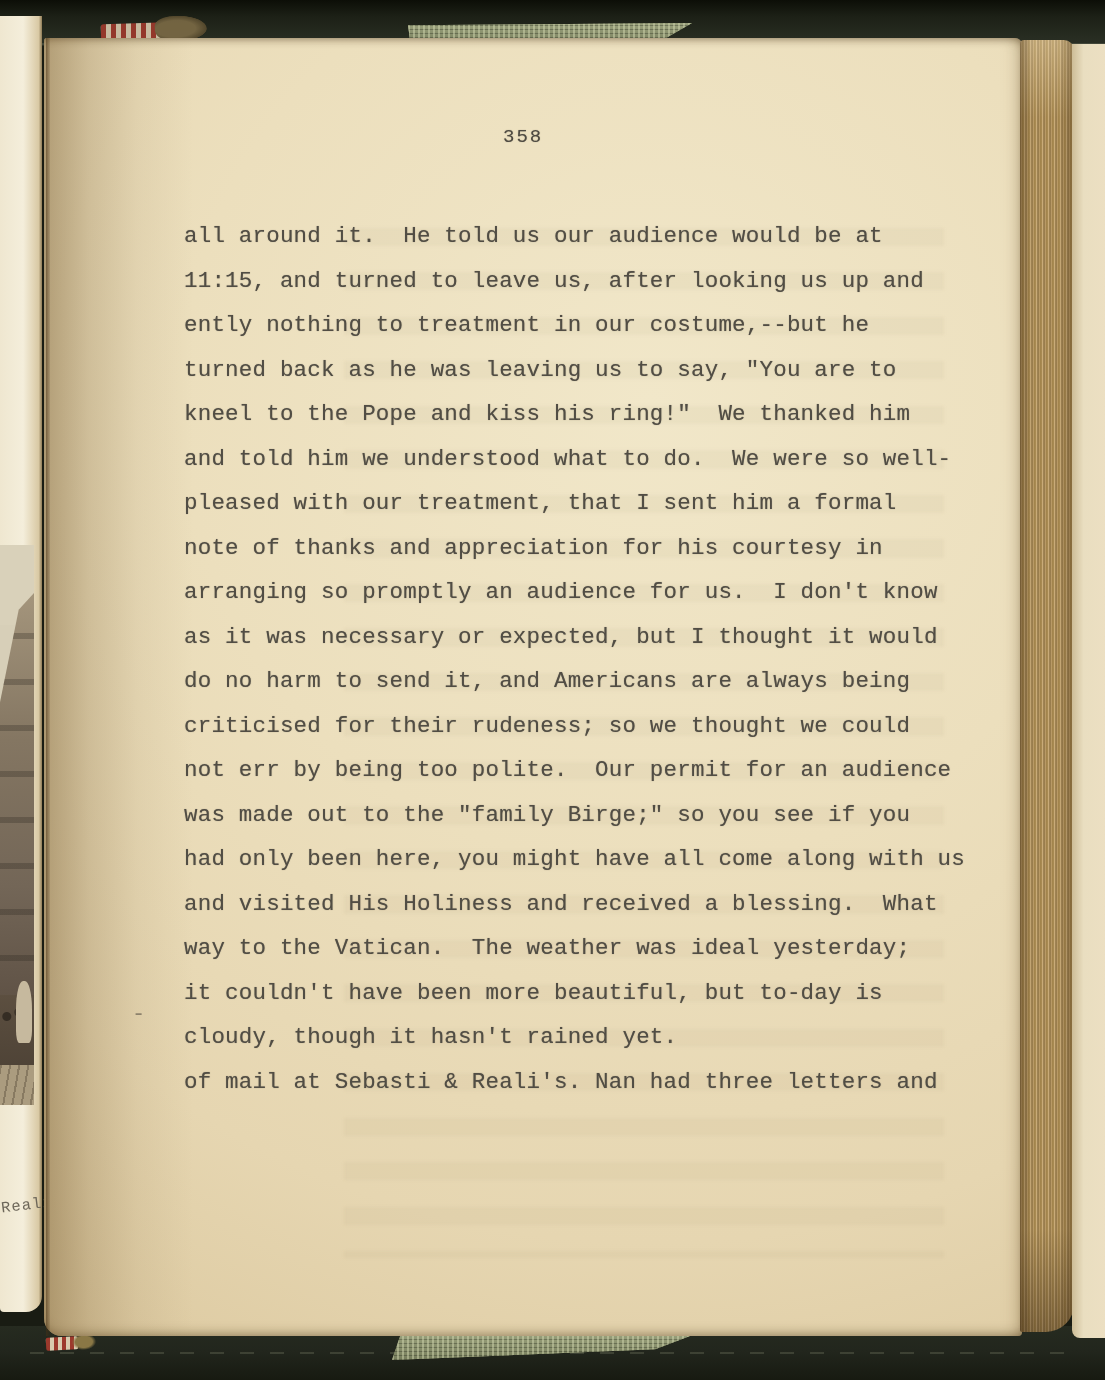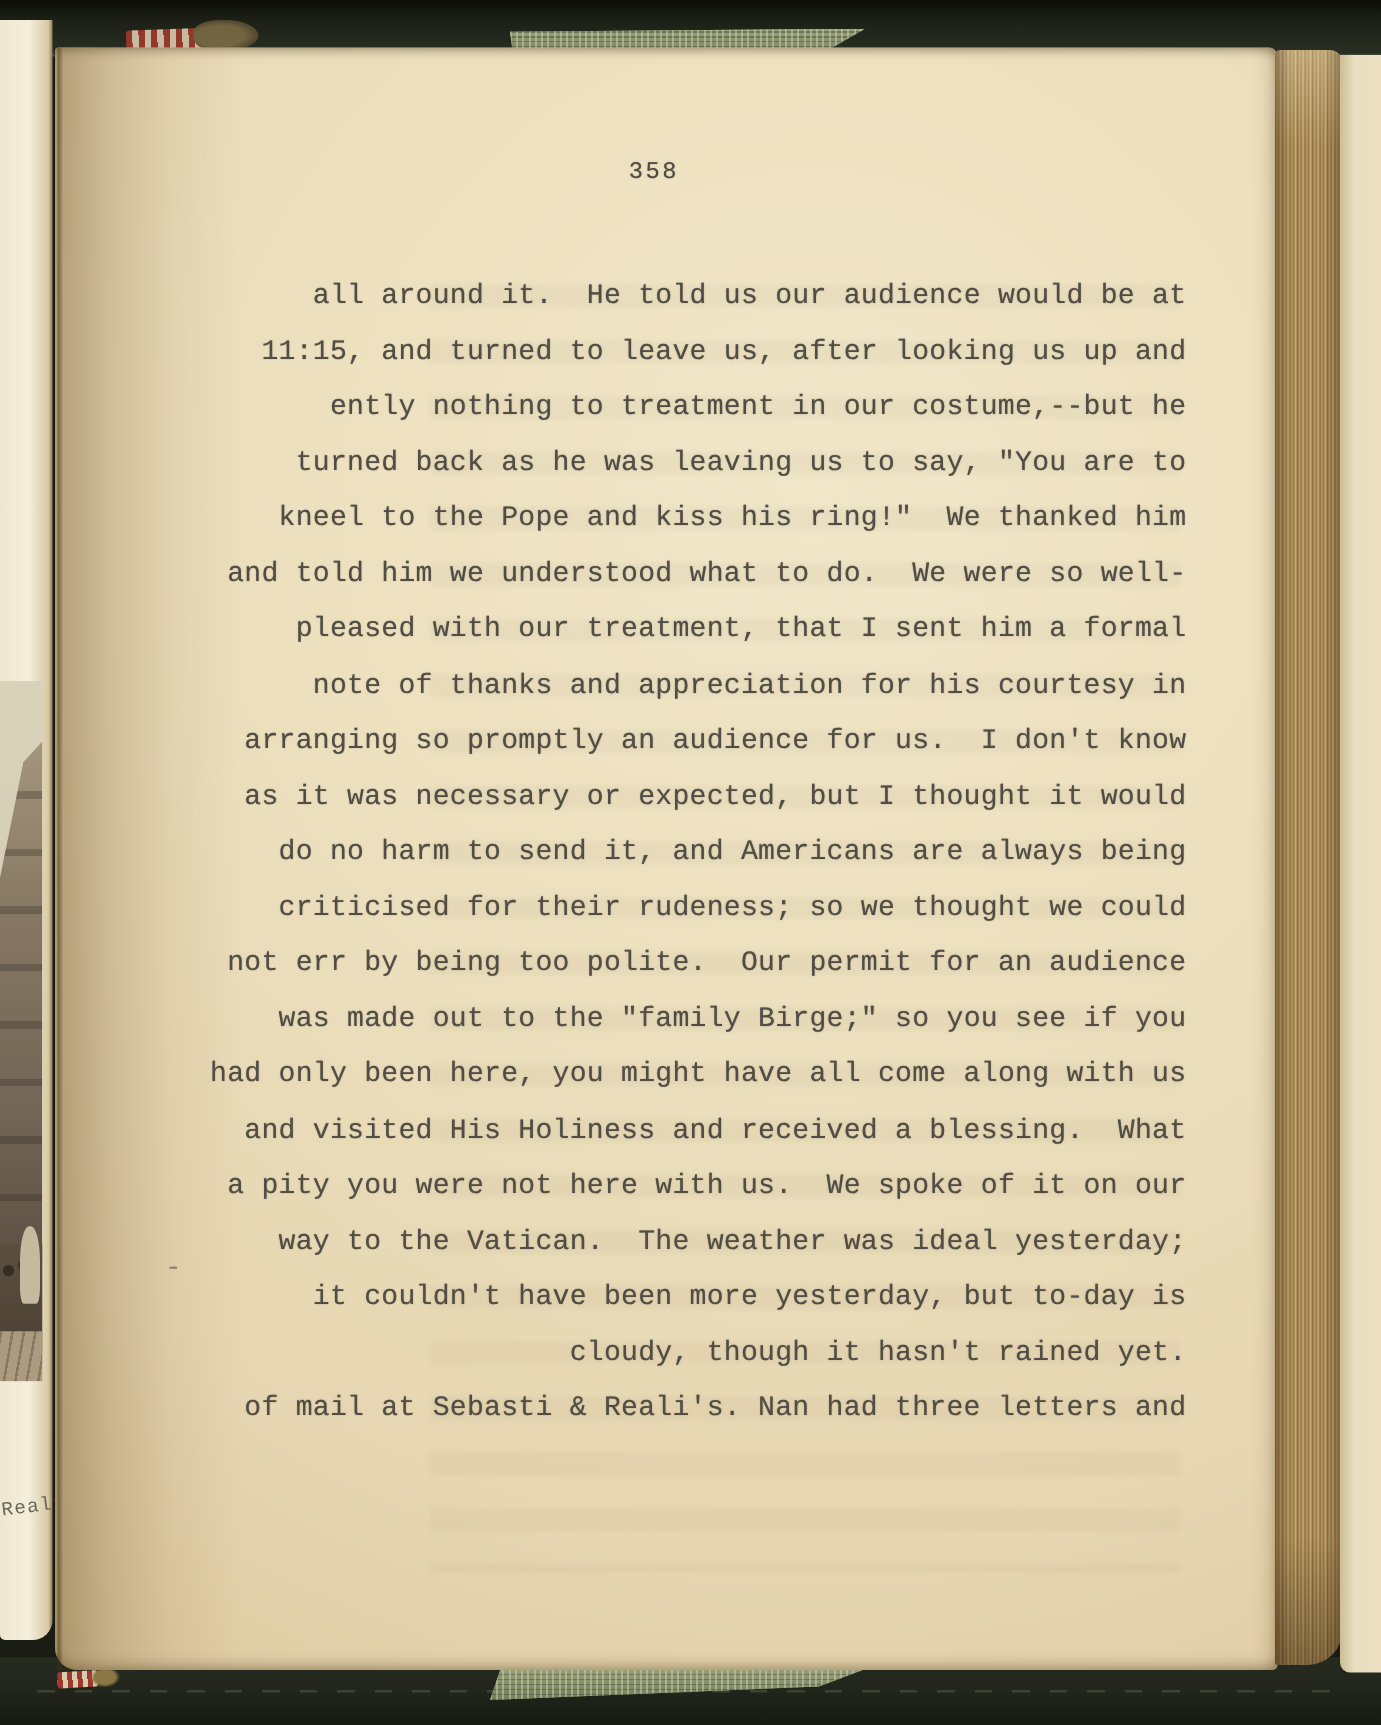--- a/index.html
+++ b/index.html
@@ -135,21 +135,21 @@
   }
   .gutter-line{
     position:absolute;left:2px;top:0;width:4px;height:100%;
     background:linear-gradient(90deg,rgba(70,48,20,0.55),rgba(70,48,20,0.12));
   }
   .page-number{
     position:absolute;left:459px;top:88px;
     font-size:19px;letter-spacing:2px;color:#4f4b42;
     text-shadow:0 0 1px rgba(79,75,66,0.5);
   }
-  .text-block{position:absolute;left:124px;top:176px;text-align:right;}
+  .text-block{position:absolute;left:140px;top:176px;}
   .tline{
     white-space:pre;font-size:22.5px;line-height:44.5px;
     color:#514d44;letter-spacing:0.2px;
     text-shadow:0 0 1px rgba(81,77,68,0.55);
   }
   .margin-mark{
     position:absolute;left:88px;top:964px;
     font-size:22px;color:rgba(86,80,68,0.6);
   }
   .ghost-text{
@@ -216,23 +216,22 @@
         <div class="tline">pleased with our treatment, that I sent him a formal</div>
         <div class="tline">note of thanks and appreciation for his courtesy in</div>
         <div class="tline">arranging so promptly an audience for us.  I don't know</div>
         <div class="tline">as it was necessary or expected, but I thought it would</div>
         <div class="tline">do no harm to send it, and Americans are always being</div>
         <div class="tline">criticised for their rudeness; so we thought we could</div>
         <div class="tline">not err by being too polite.  Our permit for an audience</div>
         <div class="tline">was made out to the "family Birge;" so you see if you</div>
         <div class="tline">had only been here, you might have all come along with us</div>
         <div class="tline">and visited His Holiness and received a blessing.  What</div>
-        <div class="tline">a pity you were not here with us.  We spoke of it on our</div>
         <div class="tline">way to the Vatican.  The weather was ideal yesterday;</div>
-        <div class="tline">it couldn't have been more yesterday, but to-day is</div>
+        <div class="tline">it couldn't have been more beautiful, but to-day is</div>
         <div class="tline">cloudy, though it hasn't rained yet.</div>
         <div class="tline">of mail at Sebasti &amp; Reali's. Nan had three letters and</div>
       </div>
   </div>
 
   <div class="fore-edge"></div>
   <div class="right-strip"></div>
 
 </div>
 

